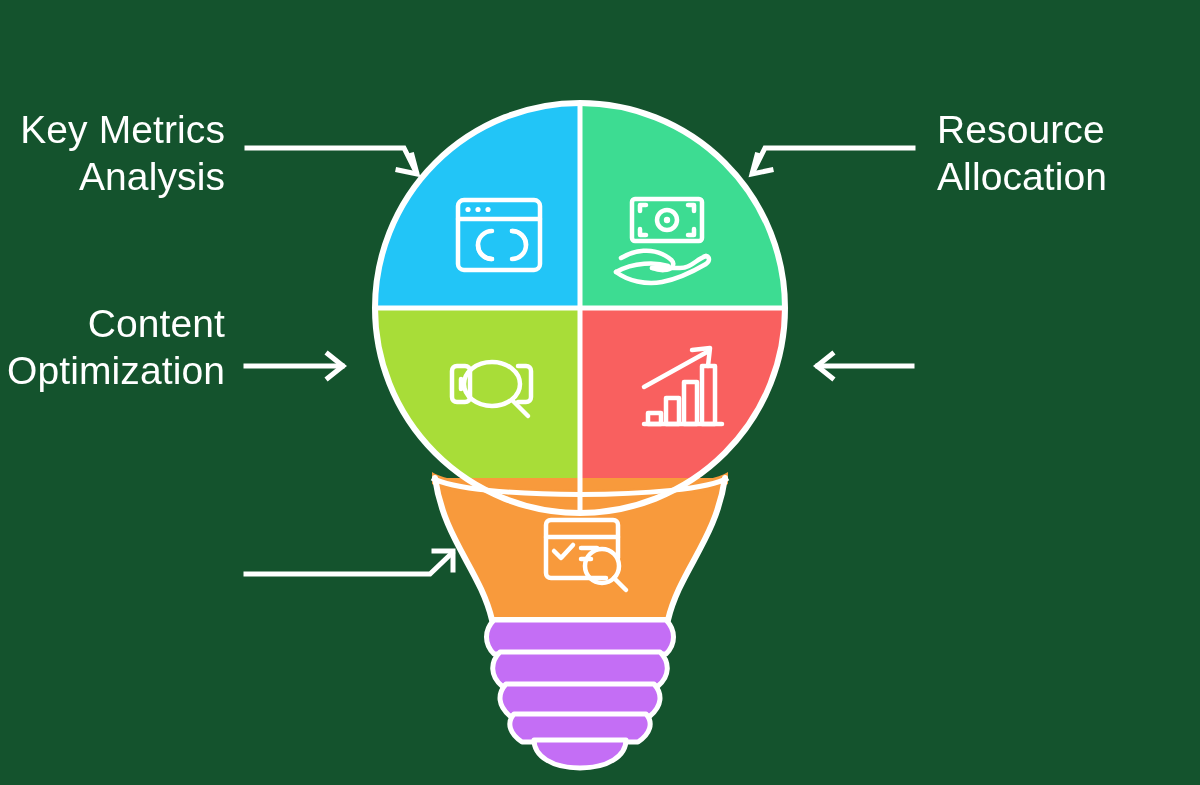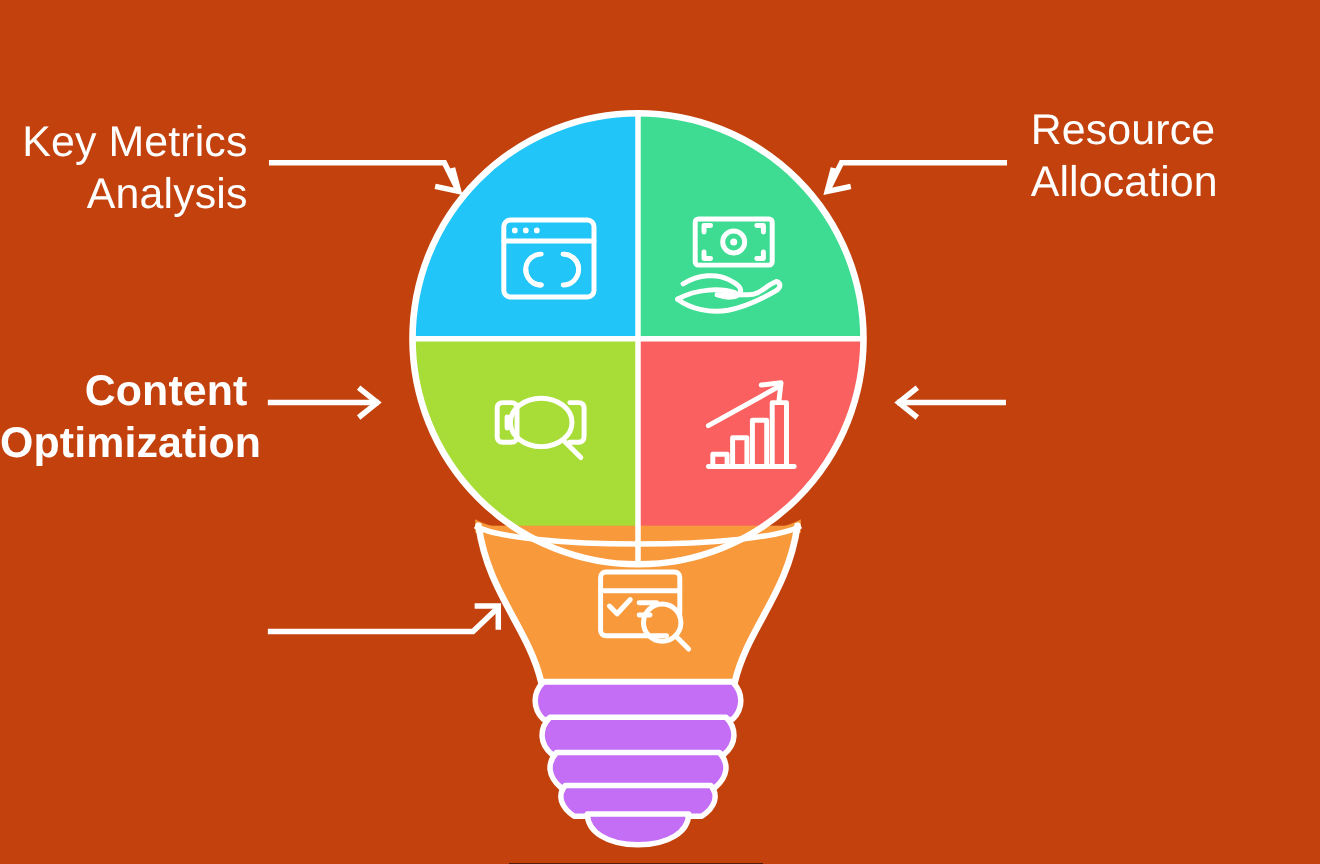--- a/index.html
+++ b/index.html
@@ -10,21 +10,21 @@
   body {
     width: 1200px;
     height: 785px;
     overflow: hidden;
     font-family: "Liberation Sans", sans-serif;
   }
   #stage {
     position: relative;
     width: 1200px;
     height: 785px;
-    background: #c2410c;
+    background: #14532d;
   }
   .label {
     position: absolute;
     color: #ffffff;
     font-family: "Liberation Sans", sans-serif;
     font-size: 39px;
     line-height: 47px;
     font-weight: 400;
     letter-spacing: 0.1px;
     white-space: pre-line;
@@ -35,32 +35,31 @@
   .label-right {
     text-align: left;
   }
   #label-key-metrics-analysis {
     left: 10px;
     top: 106px;
     width: 215px;
   }
   #label-content-optimization {
     left: 0px;
-    top: 332px;
+    top: 300px;
     width: 225px;
-    font-weight: bold;
   }
   #label-local-seo-strategies {
     left: 10px;
     top: 531px;
     width: 215px;
   }
   #label-resource-allocation {
     left: 937px;
-    top: 95px;
+    top: 106px;
     width: 250px;
   }
   #label-technical-enhancements {
     left: 937px;
     top: 318px;
     width: 262px;
   }
   #connectors {
     position: absolute;
     left: 0;

